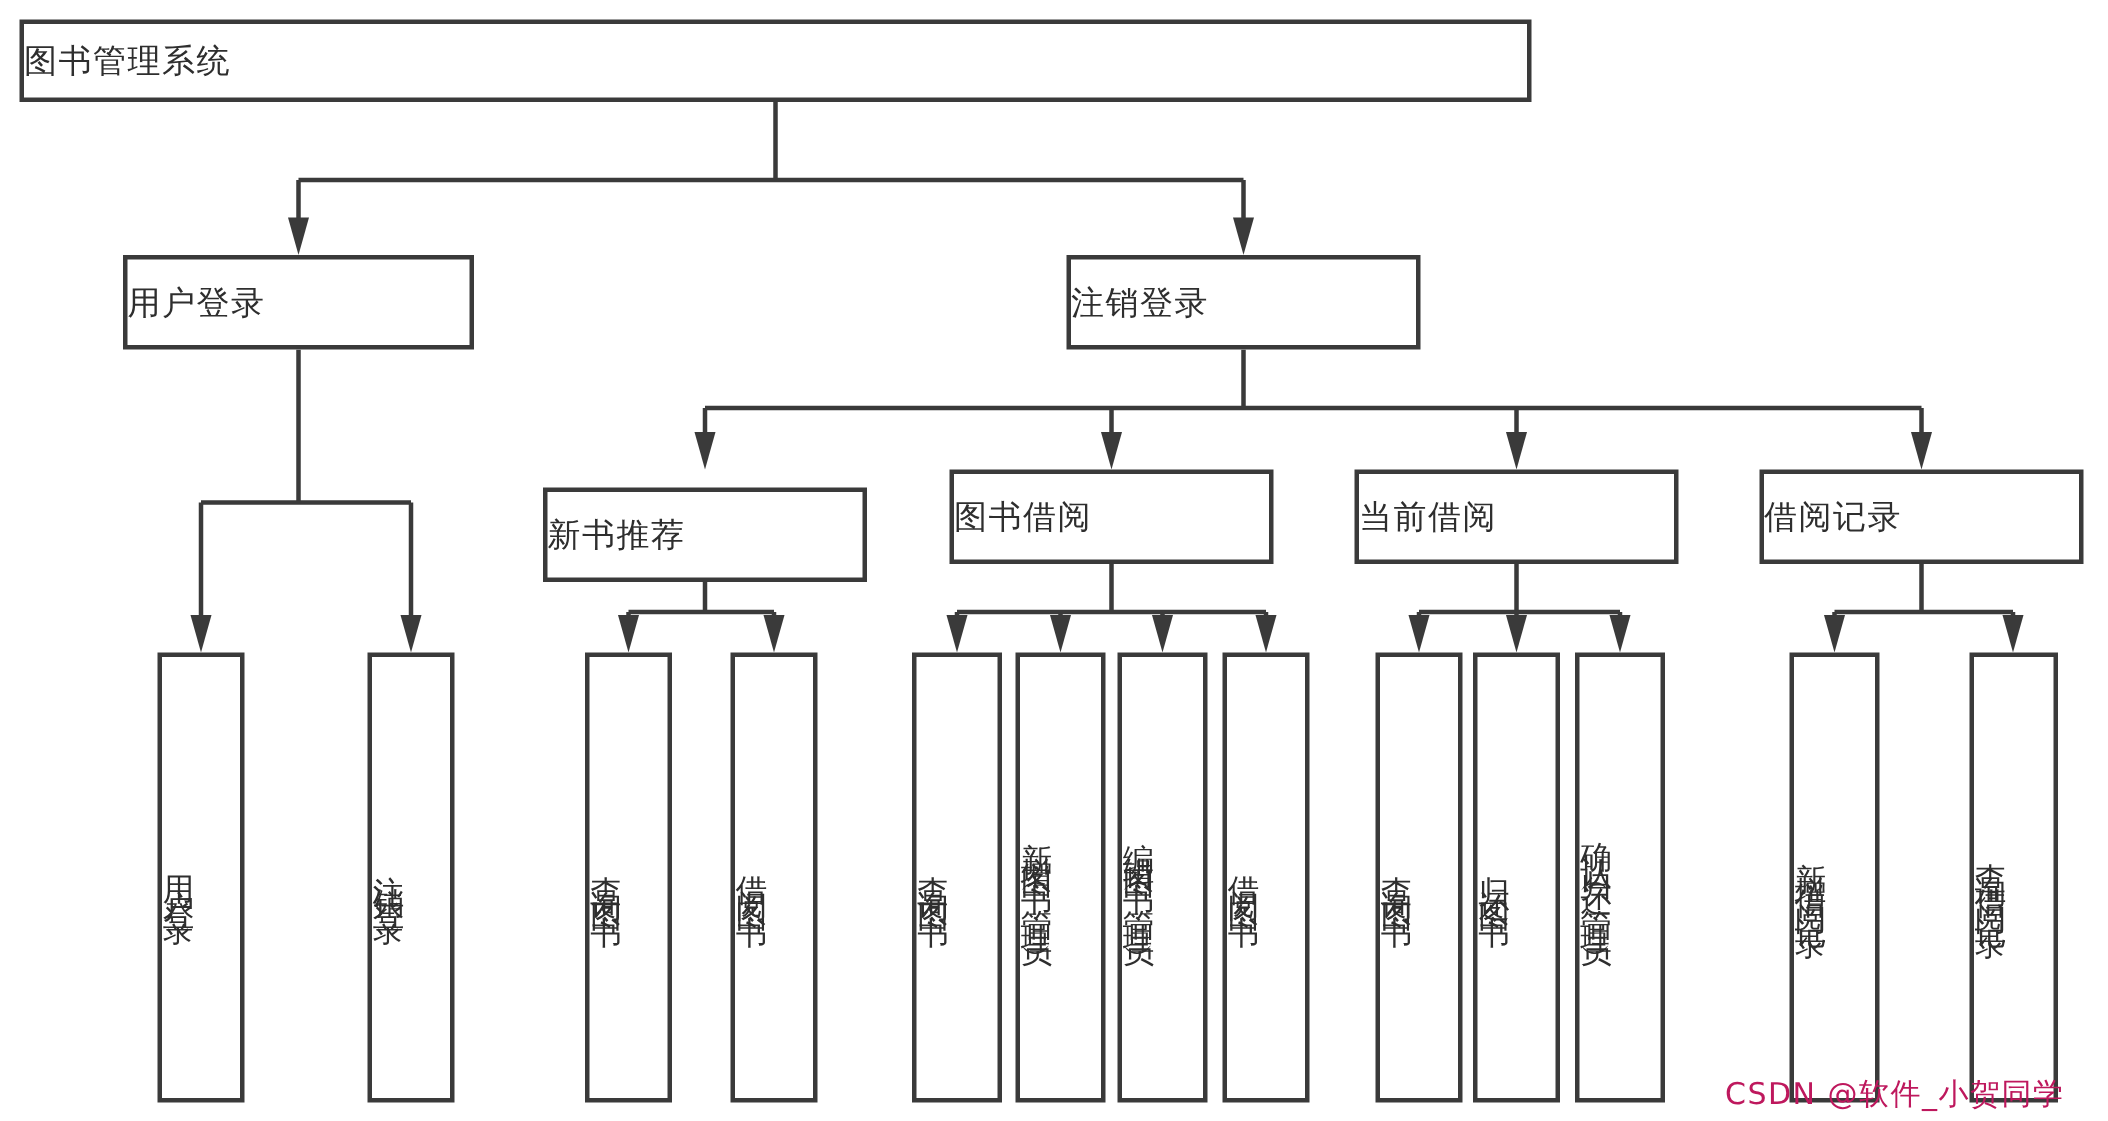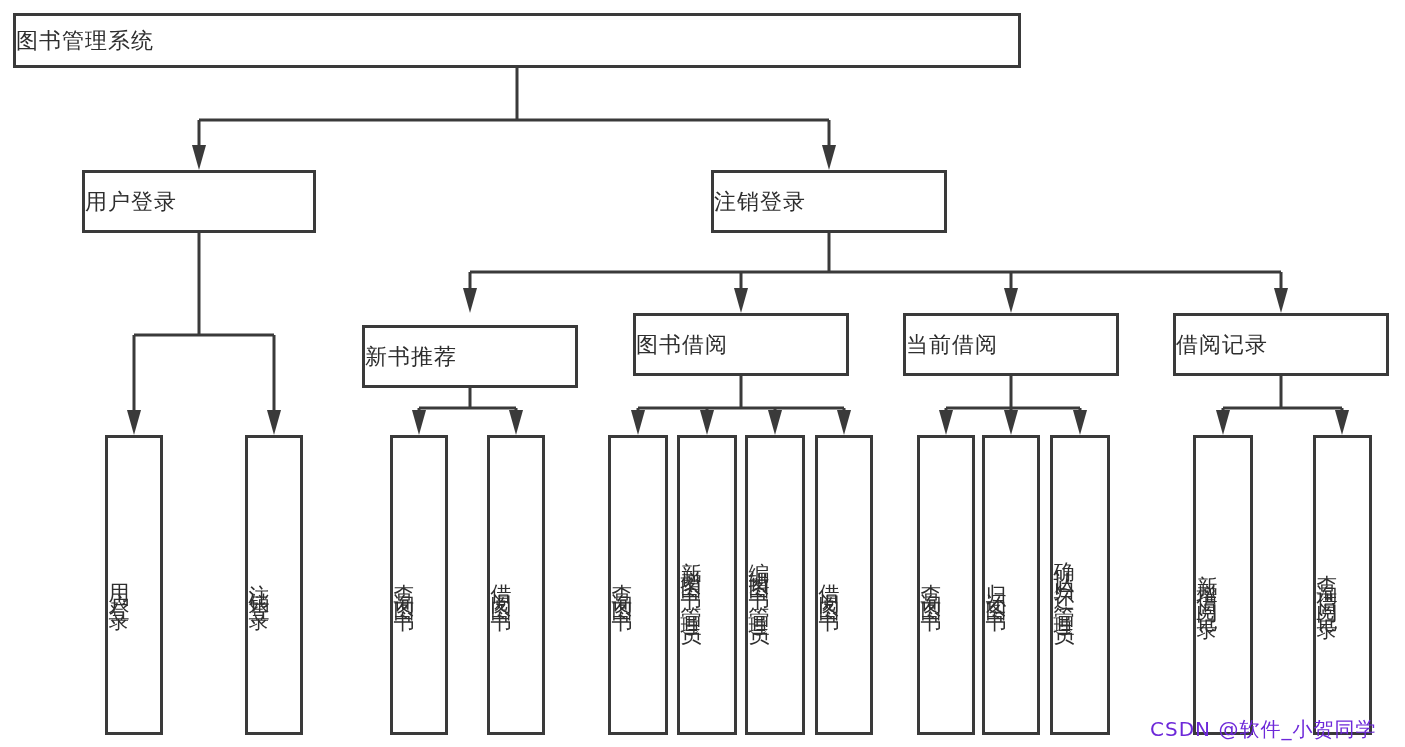--- a/index.html
+++ b/index.html
@@ -45,21 +45,21 @@
     letter-spacing: 9px;
     line-height: 1;
     white-space: nowrap;
   }
   .watermark {
     position: absolute;
     left: 1150px;
     top: 716px;
     width: 255px;
     font-size: 20px;
-    color: #6d28d9;
+    color: #be185d;
     letter-spacing: 1px;
     white-space: nowrap;
     z-index: 5;
   }
 </style>
 </head>
 <body>
 
 <div id="stage">
 

